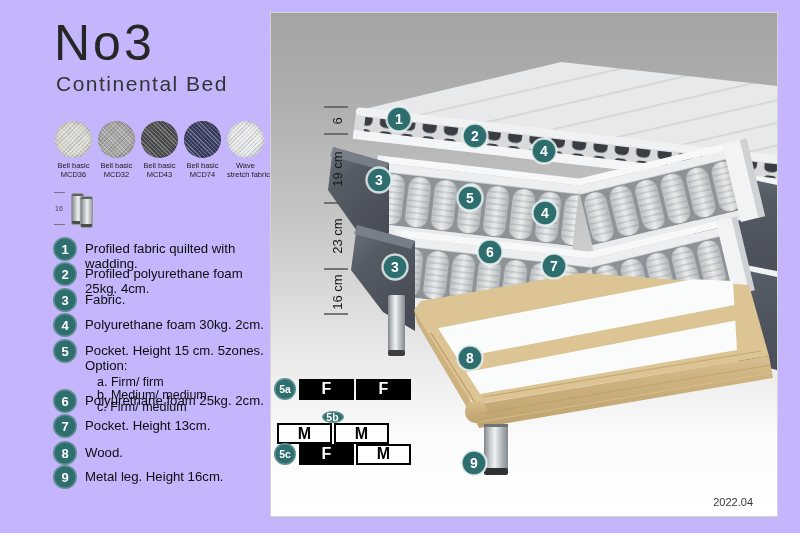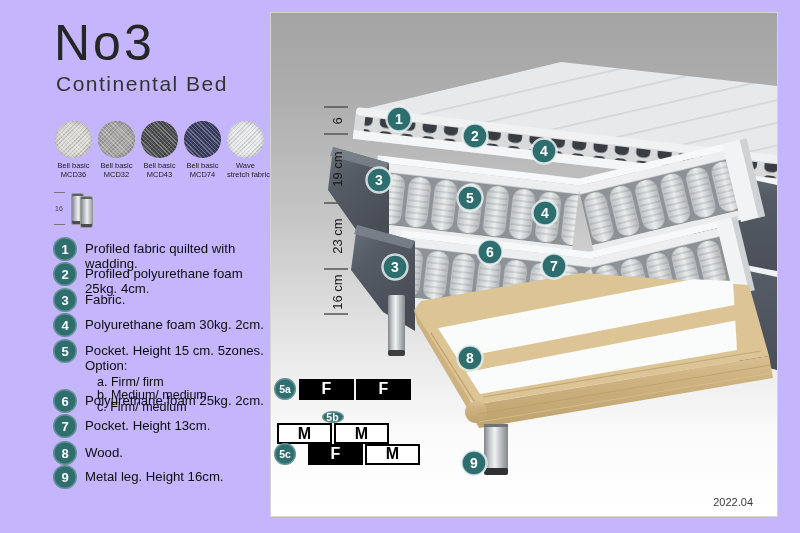--- a/index.html
+++ b/index.html
@@ -41,21 +41,21 @@
   .legend-options{margin-left:12px;margin-top:3px;font-size:12.5px;line-height:12.3px;color:#0d0d0d;}
 
   
   .panel{position:absolute;left:270px;top:12px;width:508px;height:505px;box-sizing:border-box;
          border:1px solid #d4d4d4;
          background:linear-gradient(180deg,#a4a4a4 0%,#adadad 16%,#c7c7c7 42%,#e7e7e7 66%,#fbfbfb 84%,#ffffff 100%);}
   .panel svg{position:absolute;left:0;top:0;}
 
   .firm-table{position:absolute;left:3px;top:365px;width:150px;}
   .firm-row{position:absolute;left:0;height:22px;display:flex;align-items:center;}
-  .firm-row.r0{top:0;} .firm-row.r1{top:33px;flex-direction:column;} .firm-row.r2{top:65px;gap:9px;}
+  .firm-row.r0{top:0;} .firm-row.r1{top:33px;flex-direction:column;} .firm-row.r2{top:65px;}
   .firm-circle{width:22px;height:22px;border-radius:50%;background:#2f6e6e;color:#fff;
                font-size:10.5px;font-weight:bold;display:flex;align-items:center;justify-content:center;
                box-shadow:inset 0 0 0 1.5px rgba(255,255,255,.25);}
   .firm-cells{display:flex;margin-left:3px;}
   .firm-cell{width:55px;height:21px;box-sizing:border-box;display:flex;align-items:center;
              justify-content:center;font-size:16px;font-weight:600;margin-right:2px;}
   .firm-cell.filled{background:#000;color:#fff;}
   .firm-cell.outline{background:#fff;color:#000;border:2px solid #000;}
 
   .version{position:absolute;right:24px;bottom:8px;font-size:11px;color:#3a3a3a;}

